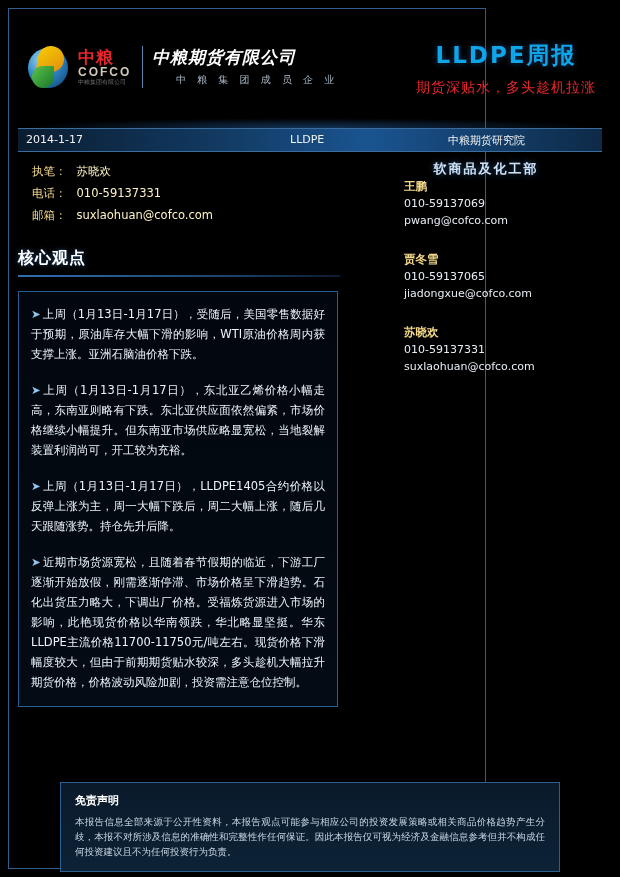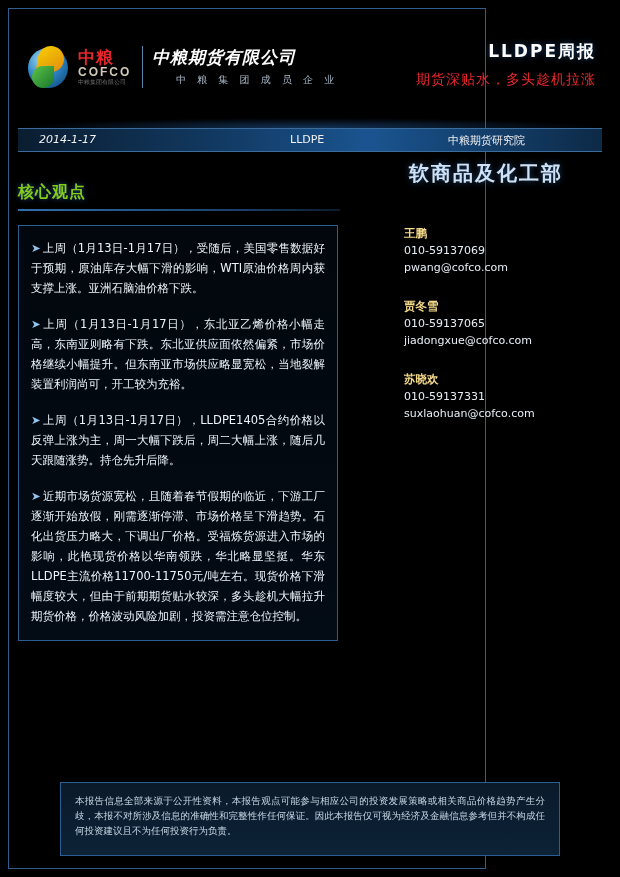--- a/index.html
+++ b/index.html
@@ -123,26 +123,27 @@
     font-family: "DejaVu Sans", sans-serif;
     margin-left: 24px;
   }
   .title-block {
     position: absolute;
     right: 6px;
     top: 10px;
     text-align: right;
   }
   .report-title {
-    color: #ffffff;
-    font-size: 17px;
+    color: #0ea5e9;
+    font-size: 23px;
     font-weight: bold;
     letter-spacing: 2px;
     font-family: "DejaVu Sans", sans-serif;
     text-shadow: 0 0 6px rgba(40,110,190,0.55);
+    text-align: center;
   }
   .report-sub {
     color: #e8272c;
     font-size: 14px;
     margin-top: 8px;
     letter-spacing: 1px;
     font-family: "DejaVu Sans", sans-serif;
   }
 
   
@@ -157,21 +158,21 @@
     border-bottom: 1px solid #3c6c9c;
     color: #f2f2f2;
     font-size: 11px;
     font-family: "DejaVu Sans", sans-serif;
   }
   .metabar span {
     position: absolute;
     top: 4px;
     white-space: nowrap;
   }
-  .meta-date { left: 21px; font-style: italic; }
+  .meta-date { left: 8px; }
   .meta-mid { left: 272px; }
   .meta-right { left: 430px; }
 
   
   .left-col {
     position: absolute;
     left: 18px;
     top: 160px;
     width: 334px;
   }
@@ -181,21 +182,21 @@
     font-size: 11.5px;
     line-height: 22px;
     font-family: "DejaVu Sans", sans-serif;
   }
   .author-block .row { white-space: nowrap; }
   .author-block .lbl { color: #f3d98a; }
   .author-block .val { color: #fff3c4; margin-left: 10px; }
 
   .section-head {
     margin-top: 22px;
-    color: #84cc16;
+    color: #ffffff;
     font-size: 16px;
     font-weight: bold;
     letter-spacing: 1px;
     font-family: "DejaVu Sans", sans-serif;
     text-shadow: 0 0 5px rgba(60,130,210,0.6);
   }
   .section-rule {
     margin-top: 6px;
     width: 322px;
     height: 2px;
@@ -224,28 +225,27 @@
   
   .right-col {
     position: absolute;
     left: 370px;
     top: 160px;
     width: 232px;
   }
   .dept-title {
     text-align: center;
     color: #cfe2f5;
-    font-size: 20px;
+    font-size: 13px;
     font-weight: bold;
     letter-spacing: 2px;
     font-family: "DejaVu Sans", sans-serif;
     text-shadow: 0 0 6px rgba(60,130,210,0.55);
   }
   .contacts {
-    margin-top: 38px;
     margin-left: 34px;
   }
   .contact {
     margin-bottom: 22px;
     font-size: 11px;
     line-height: 17px;
     font-family: "DejaVu Sans", sans-serif;
   }
   .contact .name {
     color: #f3d98a;
@@ -324,20 +324,31 @@
 
   <div class="glow"></div>
 
   <div class="metabar">
     <span class="meta-date">2014-1-17</span>
     <span class="meta-mid">LLDPE</span>
     <span class="meta-right">中粮期货研究院</span>
   </div>
 
   <div class="left-col">
+    <div class="author-block">
+      <div class="row">
+        <span class="lbl">执笔：</span><span class="val">苏晓欢</span>
+      </div>
+      <div class="row">
+        <span class="lbl">电话：</span><span class="val">010-59137331</span>
+      </div>
+      <div class="row">
+        <span class="lbl">邮箱：</span><span class="val">suxlaohuan@cofco.com</span>
+      </div>
+    </div>
 
     <div class="section-head">核心观点</div>
     <div class="section-rule"></div>
 
     <div class="bullets">
       <div class="bullet"><span class="mark">➤</span><span>上周（1月13日-1月17日），受随后，美国零售数据好于预期，原油库存大幅下滑的影响，WTI原油价格周内获支撑上涨。亚洲石脑油价格下跌。</span></div>
       <div class="bullet"><span class="mark">➤</span><span>上周（1月13日-1月17日），东北亚乙烯价格小幅走高，东南亚则略有下跌。东北亚供应面依然偏紧，市场价格继续小幅提升。但东南亚市场供应略显宽松，当地裂解装置利润尚可，开工较为充裕。</span></div>
       <div class="bullet"><span class="mark">➤</span><span>上周（1月13日-1月17日），LLDPE1405合约价格以反弹上涨为主，周一大幅下跌后，周二大幅上涨，随后几天跟随涨势。持仓先升后降。</span></div>
       <div class="bullet"><span class="mark">➤</span><span>近期市场货源宽松，且随着春节假期的临近，下游工厂逐渐开始放假，刚需逐渐停滞、市场价格呈下滑趋势。石化出货压力略大，下调出厂价格。受福炼货源进入市场的影响，此艳现货价格以华南领跌，华北略显坚挺。华东LLDPE主流价格11700-11750元/吨左右。现货价格下滑幅度较大，但由于前期期货贴水较深，多头趁机大幅拉升期货价格，价格波动风险加剧，投资需注意仓位控制。</span></div>
     </div>
@@ -358,15 +369,16 @@
       </div>
       <div class="contact">
         <div class="name">苏晓欢</div>
         <div class="tel">010-59137331</div>
         <div class="mail">suxlaohuan@cofco.com</div>
       </div>
     </div>
   </div>
 
   <div class="disclaimer">
+    <div class="disclaimer-title">免责声明</div>
     <div class="disclaimer-body">本报告信息全部来源于公开性资料，本报告观点可能参与相应公司的投资发展策略或相关商品价格趋势产生分歧，本报不对所涉及信息的准确性和完整性作任何保证。因此本报告仅可视为经济及金融信息参考但并不构成任何投资建议且不为任何投资行为负责。</div>
   </div>
 </div>
 
 </body></html>

